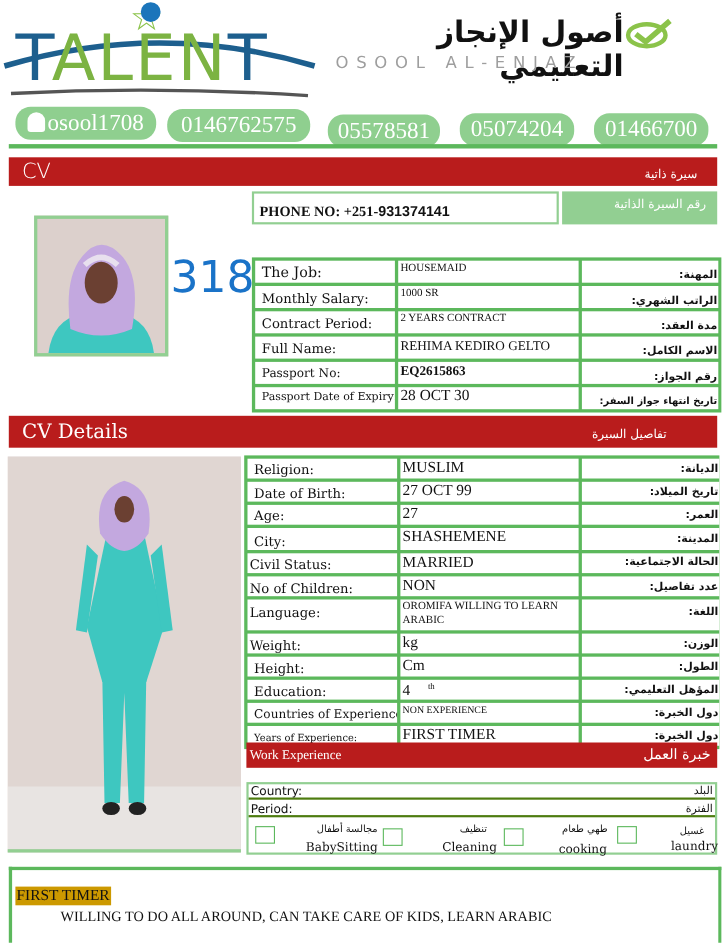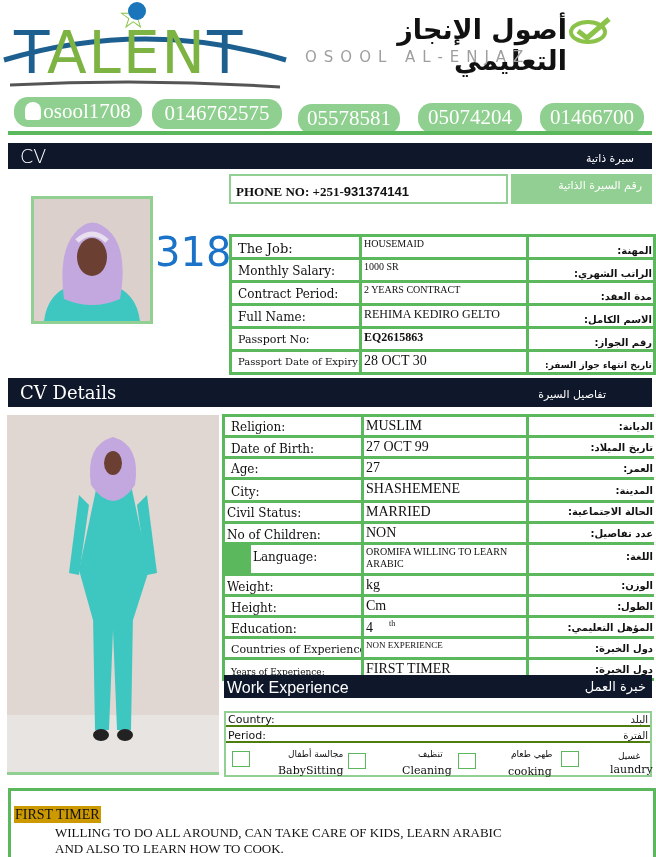--- a/index.html
+++ b/index.html
@@ -17,21 +17,21 @@
   .osool-ar { left: 305px; top: 14px; font-family: "DejaVu Sans", sans-serif; font-weight: bold; font-size: 27px; color: #111; direction: rtl; width: 262px; text-align: right; }
   .osool-check { left: 568px; top: 15px; width: 44px; height: 30px; }
   .osool-en { left: 305px; top: 48px; font-family: "DejaVu Sans", sans-serif; font-size: 15px; letter-spacing: 7px; color: #9e9e9e; width: 335px; }
 
   
   .pill { position: absolute; background: #8fcf8f; color: #fff; border-radius: 14px; font-family: "Liberation Serif", serif; font-size: 21px; text-align: center; line-height: 28px; height: 30px; }
   .pill .ghost { display: inline-block; width: 16px; height: 18px; background: #fff; border-radius: 8px 8px 3px 3px; vertical-align: -2px; margin-right: 2px; }
   .header-rule { left: 8px; top: 131px; width: 644px; height: 4px; background: #5cb85c; }
 
   
-  .bar { position: absolute; background: #0f172a; color: #fff; }
+  .bar { position: absolute; background: #b91c1c; color: #fff; }
   .bar .en { position: absolute; left: 12px; font-family: "DejaVu Sans", sans-serif; font-weight: 300; }
   .bar .ar { position: absolute; right: 18px; font-family: "DejaVu Sans", sans-serif; font-size: 11px; letter-spacing: 2px; direction: rtl; }
 
   .phone-box { left: 229px; top: 174px; width: 279px; height: 30px; border: 2px solid #92cf92; background: #fff; font-family: "Liberation Serif", serif; font-weight: bold; font-size: 13px; padding: 8px 0 0 5px; }
   .phone-box .num { font-family: "Liberation Sans", sans-serif; font-size: 13px; }
   .cvno-label { left: 511px; top: 174px; width: 141px; height: 30px; background: #92cf92; color: #fff; font-family: "DejaVu Sans", sans-serif; font-size: 11px; text-align: right; padding: 5px 10px 0 0; direction: rtl; }
 
   .portrait { left: 31px; top: 196px; width: 122px; height: 128px; border: 3px solid #92cf92; background: #dcd0cc; overflow: hidden; }
   .cv-number { left: 155px; top: 228px; font-family: "DejaVu Sans", sans-serif; font-size: 40px; color: #1a73c8; line-height: 48px; }
 
@@ -170,21 +170,21 @@
   <div class="cell arl" style="padding-top:5px;">المدينة:</div>
 
   <div class="cell lbl" style="padding:3px 0 0 2px;">Civil Status:</div>
   <div class="cell val">MARRIED</div>
   <div class="cell arl" style="padding-top:3px;">الحالة الاجتماعية:</div>
 
   <div class="cell lbl" style="padding:4px 0 0 2px;">No of Children:</div>
   <div class="cell val">NON</div>
   <div class="cell arl" style="padding-top:4px;">عدد تفاصيل:</div>
 
-  <div class="cell lbl" style="padding:5px 0 0 2px;margin-left:26px;">Language:</div>
+  <div class="cell lbl" style="padding:5px 0 0 2px;">Language:</div>
   <div class="cell val sm" style="white-space:normal;line-height:12px;">OROMIFA WILLING TO LEARN ARABIC</div>
   <div class="cell arl" style="padding-top:6px;">اللغة:</div>
 
   <div class="cell lbl" style="padding:4px 0 0 2px;">Weight:</div>
   <div class="cell val">kg</div>
   <div class="cell arl" style="padding-top:4px;">الوزن:</div>
 
   <div class="cell lbl" style="padding-top:4px;">Height:</div>
   <div class="cell val">Cm</div>
   <div class="cell arl" style="padding-top:4px;">الطول:</div>
@@ -196,21 +196,21 @@
   <div class="cell lbl" style="font-size:11px;padding-top:4px;">Countries of Experience:</div>
   <div class="cell val" style="font-size:9px;">NON EXPERIENCE</div>
   <div class="cell arl" style="padding-top:4px;">دول الخبرة:</div>
 
   <div class="cell lbl" style="font-size:9px;padding-top:7px;">Years of Experience:</div>
   <div class="cell val">FIRST TIMER</div>
   <div class="cell arl" style="padding-top:4px;">دول الخبرة:</div>
 </div>
 
 <div class="bar we-bar">
-  <span class="en" style="left:3px;top:4px;font-size:16px;font-family:Liberation Sans, sans-serif;">Work Experience</span>
+  <span class="en" style="left:3px;top:4px;font-size:12px;font-family:Liberation Serif, serif;">Work Experience</span>
   <span class="ar" style="top:4px;right:6px;font-size:13px;letter-spacing:0;">خبرة العمل</span>
 </div>
 <div class="abs we-box">
   <div class="we-row" style="top:0;">
     <span>Country:</span>
     <span class="ar">البلد</span>
   </div>
   <div class="we-row" style="top:16px;">
     <span>Period:</span>
     <span class="ar">الفترة</span>
@@ -230,15 +230,14 @@
 
   <div class="skill-chk" style="left:335px;top:38px;"></div>
   <span class="skill-ar" style="left:392px;top:38px;">غسيل</span>
   <span class="skill-en" style="left:384px;top:50px;">laundry</span>
 </div>
 
 <div class="abs notes">
   <span class="notes-title">FIRST TIMER</span>
   <div class="notes-body">
     <div>WILLING TO DO ALL AROUND, CAN TAKE CARE OF KIDS, LEARN ARABIC</div>
-    <div>AND ALSO TO LEARN HOW TO COOK.</div>
   </div>
 </div>
 
 </body></html>

